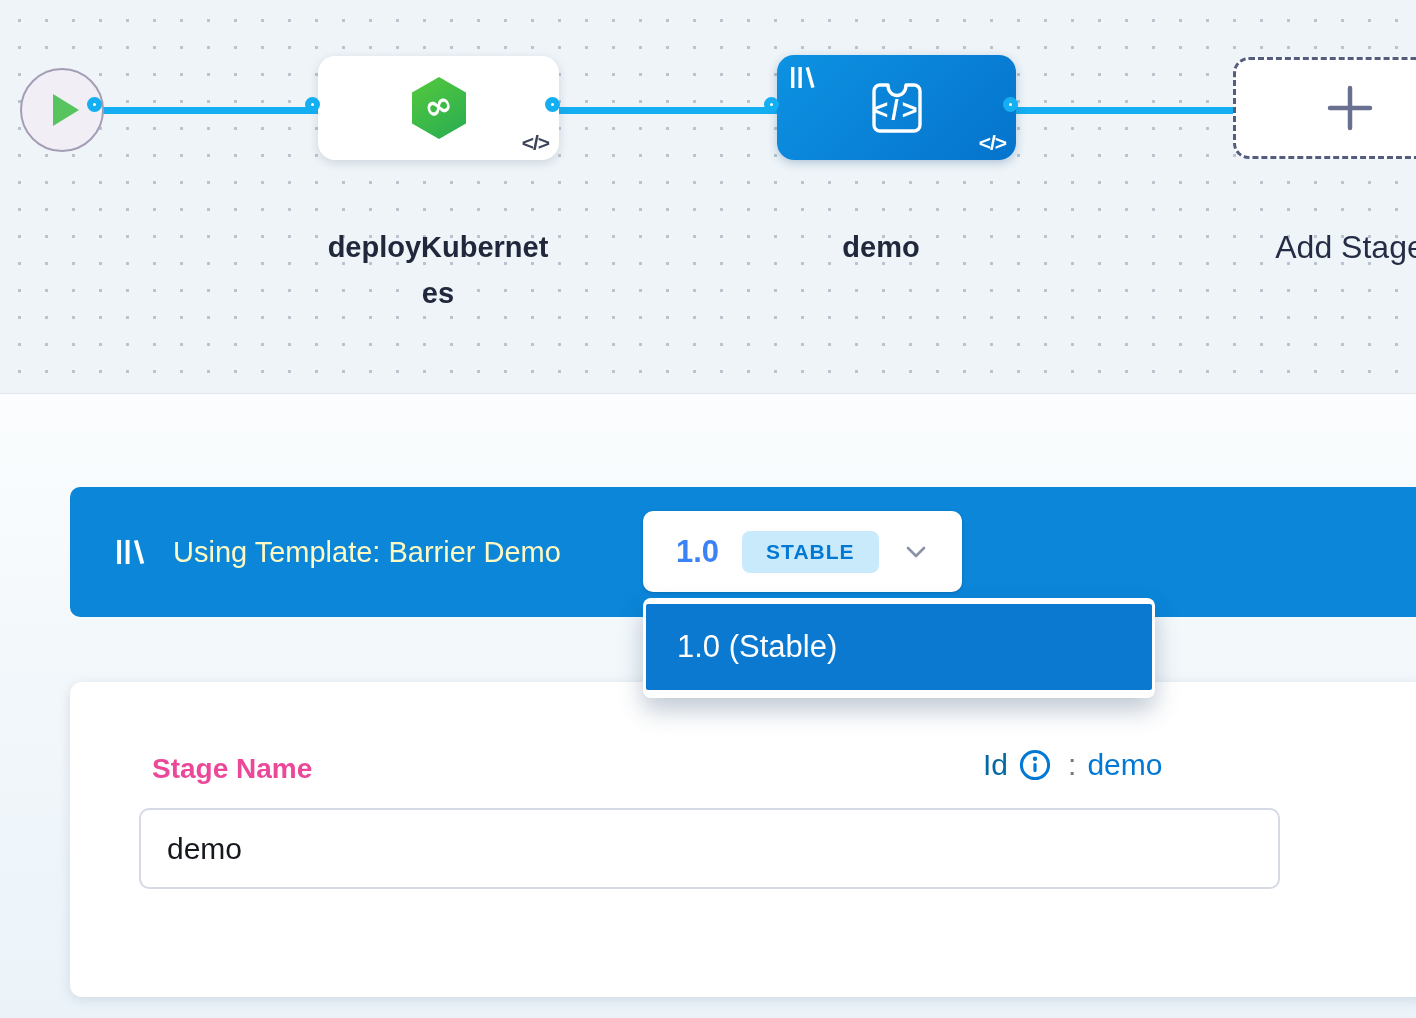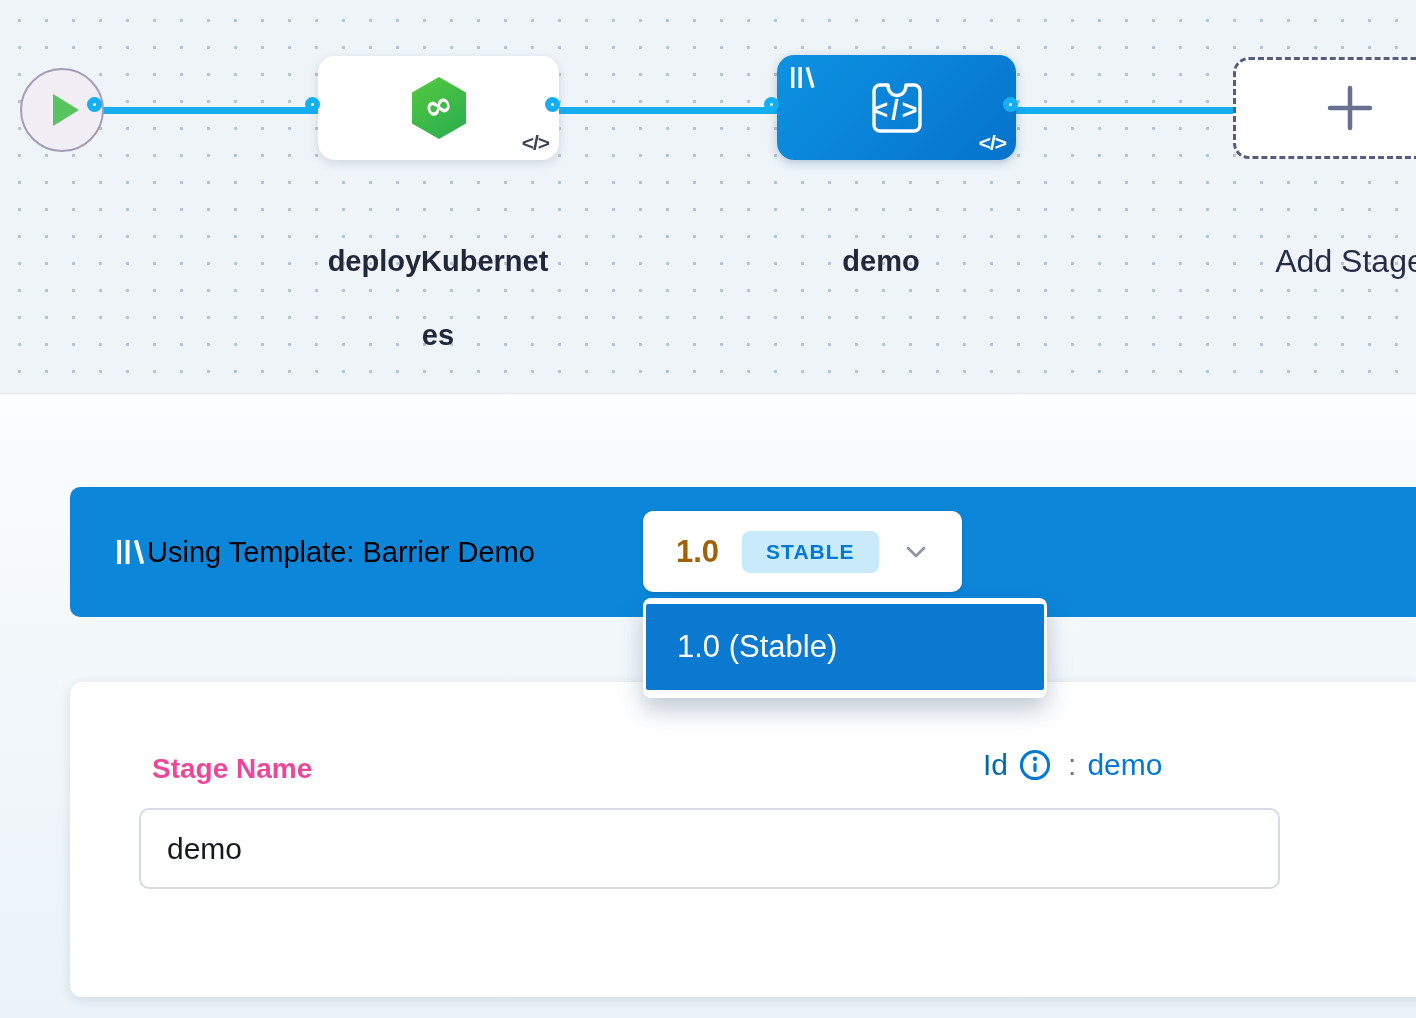--- a/index.html
+++ b/index.html
@@ -47,54 +47,54 @@
   .code-badge { position:absolute; right:10px; bottom:5px; font-size:21px; font-weight:bold; letter-spacing:-1px; }
   .code-badge.dark  { color:#3d4459; }
   .code-badge.light { color:#ffffff; }
   .custom-icon-wrap { position:relative; width:70px; height:58px; display:flex; align-items:center; justify-content:center; }
   .custom-icon-glyph {
     position:absolute; left:50%; top:54%; transform:translate(-50%,-50%);
     color:#fff; font-size:27px; font-weight:bold; letter-spacing:3px; white-space:nowrap;
   }
   .node-label {
     position:absolute; top:224px; z-index:2; text-align:center;
-    font-size:29px; font-weight:600; color:#22283b; line-height:74px;
+    font-size:29px; font-weight:600; color:#22283b; line-height:46px;
   }
   .label-deploy { left:320px; width:236px; word-break:break-all; }
   .label-demo { left:781px; width:200px; }
   .label-addstage { left:1350px; transform:translateX(-50%); white-space:nowrap; font-weight:500; color:#252c45; font-size:32px; }
 
   
   .lower-bg { position:absolute; left:0; top:394px; width:1416px; height:624px;
     background:linear-gradient(180deg,#fbfdfe 0%,#f3f8fb 40%,#ebf3f9 100%); }
 
   .banner {
     position:absolute; left:70px; top:487px; width:1360px; height:130px;
     background:#0b86d9; border-radius:10px; z-index:5;
     display:flex; align-items:center;
   }
   .banner-icon { margin-left:46px; }
-  .banner-text { color:#000000; font-size:29px; font-weight:500; }
+  .banner-text { margin-left:26px; color:#fef9c3; font-size:29px; font-weight:500; }
 
   .version-select {
     position:absolute; left:643px; top:511px; width:319px; height:81px;
     background:#fff; border-radius:10px; z-index:6;
     display:flex; align-items:center; cursor:pointer;
     box-shadow:0 1px 3px rgba(0,40,80,0.25);
   }
-  .version-num { margin-left:33px; font-size:31px; font-weight:600; color:#a16207; }
+  .version-num { margin-left:33px; font-size:31px; font-weight:600; color:#3b82f6; }
   .stable-badge {
     margin-left:23px; background:#c9eafb; color:#0278d5;
     font-size:21px; font-weight:bold; letter-spacing:1px;
     padding:9px 24px; border-radius:8px;
   }
   .select-chevron { margin-left:27px; display:flex; }
 
   .dropdown {
-    position:absolute; left:643px; top:598px; width:404px; height:100px;
+    position:absolute; left:643px; top:598px; width:512px; height:100px;
     background:#fff; border-radius:8px; z-index:7;
     padding:6px 3px 8px 3px;
     box-shadow:0 12px 24px rgba(30,60,100,0.28);
   }
   .dropdown-item {
     width:100%; height:86px; background:#0b79d0; border-radius:2px;
     display:flex; align-items:center; padding-left:31px;
     color:#fff; font-size:31px; cursor:pointer;
   }
 

